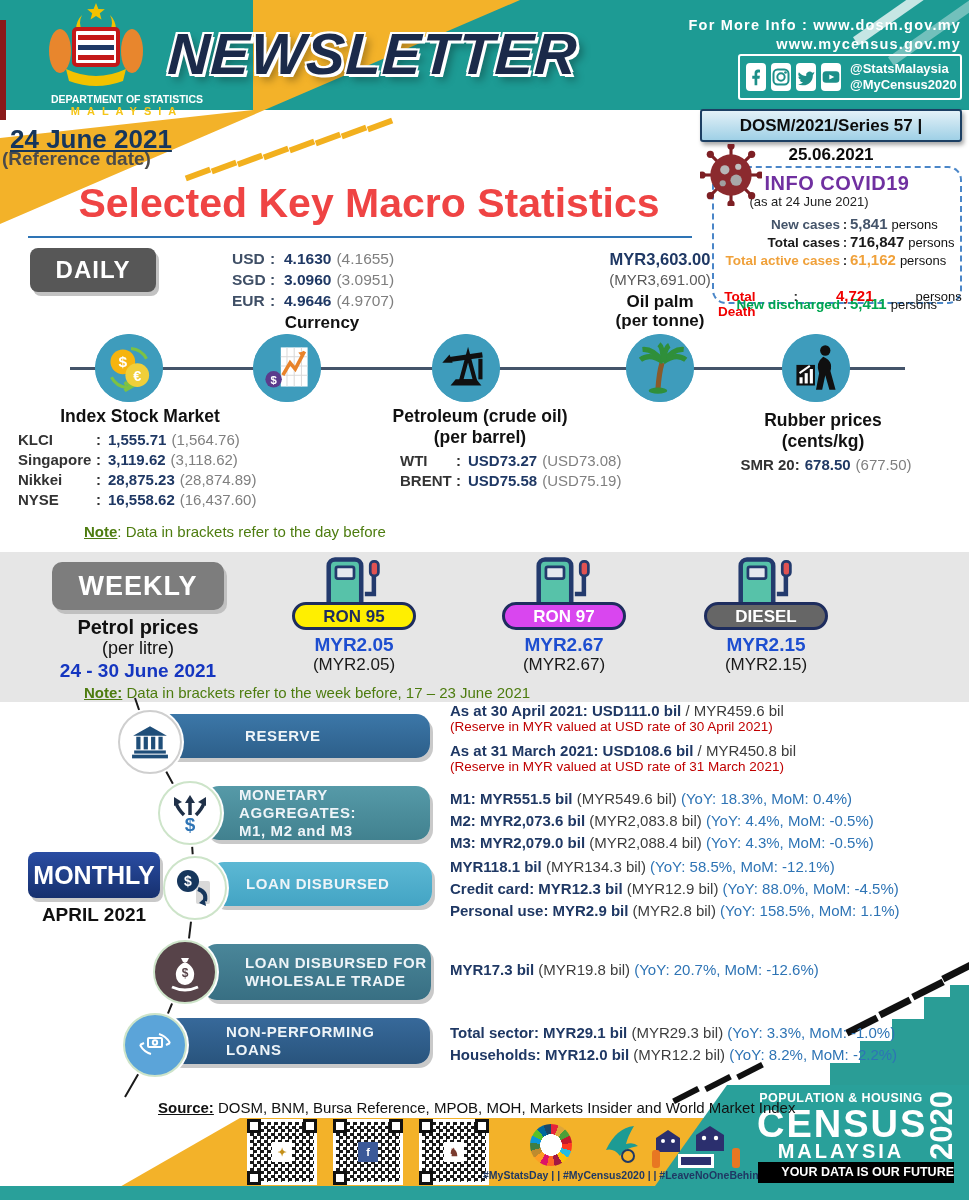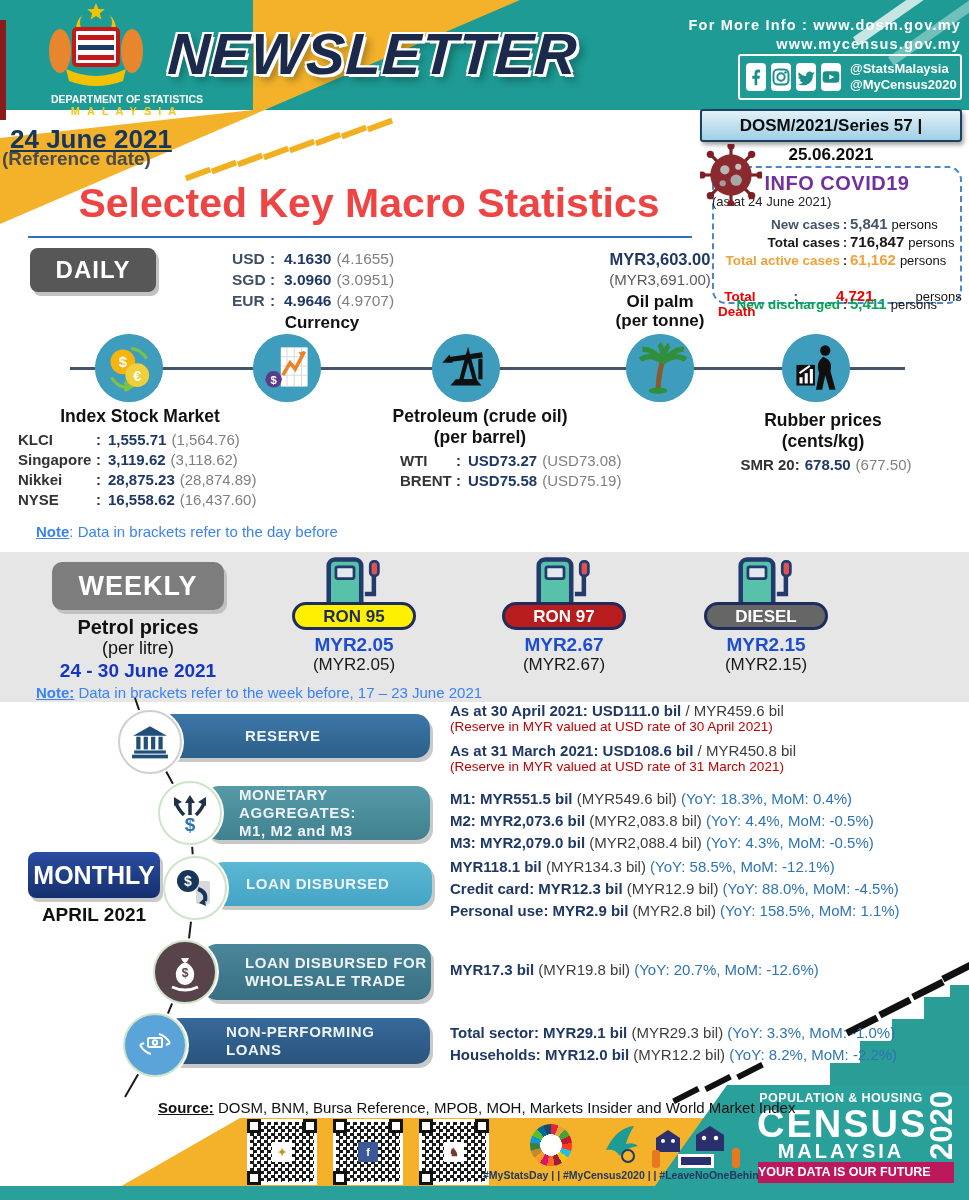--- a/index.html
+++ b/index.html
@@ -31,21 +31,21 @@
     text-align:center; line-height:29px; font-weight:700; font-size:17px; color:#0c0c0c; box-shadow:2px 3px 4px rgba(0,0,0,.35); }
   .ref-date { left:10px; top:124px; z-index:5; font-size:26px; font-weight:700; color:#16365c; text-decoration:underline; }
   .ref-label { left:2px; top:148px; z-index:5; font-size:19px; font-weight:700; color:#4a4a4a; }
   .page-title { left:24px; top:180px; width:690px; z-index:5; font-size:41px; font-weight:700; color:#ef4444;text-align:center; }
   .title-rule { left:28px; top:236px; width:664px; height:2px; background:#2e74b5; z-index:5; }
   .ydash { background:#f2b01e; width:26px; height:6px; transform:rotate(-20deg); z-index:2; }
 
   
   .covid-box { left:712px; top:166px; width:250px; height:138px; border:2.5px dashed #4a86c8; border-radius:14px; background:#fff; z-index:4; }
   .covid-title { left:712px; top:172px; width:250px; text-align:center; font-size:20px; font-weight:800; color:#7030a0; z-index:5; letter-spacing:.5px; }
-  .covid-sub { left:712px; top:194px; width:250px; text-align:left; font-size:13px; color:#222; z-index:5; }
+  .covid-sub { left:684px; top:194px; width:250px; text-align:center; font-size:13px; color:#222; z-index:5; }
   .covid-row { left:718px; width:240px; height:18px; display:flex; align-items:baseline; z-index:5; font-size:13.5px; }
   .covid-row .lbl { width:122px; text-align:right; font-weight:600; }
   .covid-row .col { width:10px; text-align:center; color:#333; font-weight:700; }
   .covid-row .val { font-weight:800; font-size:15px; margin-right:4px; }
   .covid-row .unit { color:#111; font-size:13px; }
   .virus { left:700px; top:144px; z-index:6; }
 
   
   .daily-badge { left:30px; top:248px; width:126px; height:44px; background:#575757; border-radius:8px;
     color:#fff; font-weight:700; font-size:24px; text-align:center; line-height:44px; letter-spacing:1px;
@@ -58,21 +58,21 @@
   .cur-label { left:232px; top:313px; width:180px; text-align:center; font-weight:700; font-size:17px; color:#111; z-index:5; }
   .oil-block { left:585px; top:250px; width:150px; text-align:center; z-index:5; }
   .oil-val { font-weight:700; font-size:16.5px; color:#1f3864; }
   .oil-prev { font-size:15px; color:#595959; margin-top:2px; }
   .oil-name { font-weight:700; font-size:17px; color:#111; line-height:19px; margin-top:4px; }
   .icon-line { left:70px; top:367px; width:835px; height:2.5px; background:#44546a; z-index:1; }
   .dcircle { width:68px; height:68px; border-radius:50%; background:#3e9cbc; z-index:2; overflow:hidden; }
   .sec-title { font-weight:700; font-size:17.5px; color:#111; text-align:center; z-index:5; }
   .data-row { display:flex; align-items:baseline; font-size:15px; z-index:5; }
   .data-row .name { font-weight:700; color:#333; }
-  .note-line { font-size:15px; color:#3b82f6; z-index:5; }
+  .note-line { font-size:15px; color:#4d7c0f; z-index:5;margin-left:48px; }
   .note-line .nlbl { font-weight:700; text-decoration:underline; }
 
   
   .weekly-band { left:0; top:552px; width:969px; height:150px; background:#e6e6e6; z-index:0; }
   .weekly-badge { left:52px; top:562px; width:172px; height:48px; background:#7d7d7d; border-radius:10px;
     color:#fff; font-weight:700; font-size:27px; text-align:center; line-height:48px; letter-spacing:1px;
     box-shadow:3px 4px 0 #c0c0c0; z-index:5; }
   .wk-t1 { left:52px; top:616px; width:172px; text-align:center; font-weight:700; font-size:20px; color:#111; z-index:5; }
   .wk-t2 { left:52px; top:638px; width:172px; text-align:center; font-size:18px; color:#111; z-index:5; }
   .wk-t3 { left:40px; top:660px; width:196px; text-align:center; font-weight:700; font-size:19px; color:#1536c0; z-index:5; }
@@ -104,22 +104,22 @@
   .yellow-footer { left:0; top:1112px; width:969px; height:88px; background:#f3b229;
     clip-path:polygon(97px 88px, 240px 6px, 969px 6px, 969px 88px); z-index:1; }
   .teal-wedge { left:655px; top:1085px; width:100px; height:101px; background:#29a09a;
     clip-path:polygon(0 101px, 72px 0, 100px 0, 100px 101px); z-index:2; }
   .census-block { left:753px; top:1085px; width:216px; height:101px; background:#29a09a; z-index:3; }
   .census-l1 { left:757px; top:1091px; width:168px; text-align:center; color:#fff; font-weight:800; font-size:12.5px; letter-spacing:.4px; z-index:4; }
   .census-l2 { left:757px; top:1103px; width:168px; text-align:center; color:#fff; font-weight:800; font-size:38px; letter-spacing:2px; z-index:4; }
   .census-l3 { left:757px; top:1140px; width:168px; text-align:center; color:#fff; font-weight:800; font-size:20px; letter-spacing:3px; z-index:4; }
   .census-year { left:924px; top:1087px; width:42px; height:78px; writing-mode:vertical-rl; transform:rotate(180deg);
     font-size:31px; font-weight:800; color:#fff; text-align:center; z-index:4; }
-  .census-tag { left:758px; top:1162px; width:196px; height:21px; background:#be185d; color:#fff; font-weight:700;
-    font-size:12.5px; text-align:left; line-height:21px; z-index:4; }
+  .census-tag { left:758px; top:1162px; width:196px; height:21px; background:#000000; color:#fff; font-weight:700;
+    font-size:12.5px; text-align:right; line-height:21px; z-index:4; }
   .qr { width:70px; height:66px; background:#fff; padding:3px; z-index:3; }
   .qr .pat { position:relative; width:100%; height:100%;
     background:repeating-conic-gradient(#1a1a1a 0% 25%, #ffffff 0% 50%) 0 0/7px 7px; }
   .qr .fp { position:absolute; width:14px; height:14px; border:3px solid #111; background:#fff; }
   .qr .fp.tl { left:0; top:0; } .qr .fp.tr { right:0; top:0; } .qr .fp.bl { left:0; bottom:0; }
   .qr .logo { position:absolute; left:50%; top:50%; width:20px; height:20px; transform:translate(-50%,-50%);
     background:#fff; display:flex; align-items:center; justify-content:center; font-size:11px; font-weight:800; }
   .sdg-wheel { left:530px; top:1124px; width:42px; height:42px; border-radius:50%; z-index:3;
     background:radial-gradient(circle, #fff 0 36%, transparent 37%),
       conic-gradient(#e5243b 0 21deg,#dda63a 0 42deg,#4c9f38 0 64deg,#c5192d 0 85deg,#ff3a21 0 106deg,#26bde2 0 127deg,#fcc30b 0 148deg,#a21942 0 170deg,#fd6925 0 191deg,#dd1367 0 212deg,#fd9d24 0 233deg,#bf8b2e 0 254deg,#3f7e44 0 276deg,#0a97d9 0 297deg,#56c02b 0 318deg,#00689d 0 339deg,#19486a 0 360deg); }
@@ -432,21 +432,21 @@
   <div class="abs fuel-pill" style="left: 292px; top: 602px; color: rgb(30, 45, 94); background-color: rgb(255, 239, 0);">RON 95</div>
   <div class="abs fuel-price" style="left:284px; top:634px;">MYR2.05</div>
   <div class="abs fuel-prev" style="left:284px; top:655px;">(MYR2.05)</div>
 
   <svg class="abs pump" style="left:527px; top:556px;" width="74" height="56" viewBox="0 0 80 62">
     <rect x="12" y="4" width="36" height="54" rx="7" fill="#57c2a9" stroke="#233a6d" stroke-width="5"></rect>
     <rect x="20" y="12" width="20" height="13" rx="2" fill="#e4e8ef" stroke="#233a6d" stroke-width="3"></rect>
     <path d="M52 42 h10 v-26" fill="none" stroke="#233a6d" stroke-width="5"></path>
     <rect x="58" y="6" width="9" height="16" rx="4" fill="#e05252" stroke="#233a6d" stroke-width="3"></rect>
   </svg>
-  <div class="abs fuel-pill" style="left: 502px; top: 602px; color: rgb(255, 255, 255); background-color: #b91c1c;">RON 97</div>
+  <div class="abs fuel-pill" style="left: 502px; top: 602px; color: rgb(255, 255, 255); background-color: #d946ef;">RON 97</div>
   <div class="abs fuel-price" style="left:494px; top:634px;">MYR2.67</div>
   <div class="abs fuel-prev" style="left:494px; top:655px;">(MYR2.67)</div>
 
   <svg class="abs pump" style="left:729px; top:556px;" width="74" height="56" viewBox="0 0 80 62">
     <rect x="12" y="4" width="36" height="54" rx="7" fill="#57c2a9" stroke="#233a6d" stroke-width="5"></rect>
     <rect x="20" y="12" width="20" height="13" rx="2" fill="#e4e8ef" stroke="#233a6d" stroke-width="3"></rect>
     <path d="M52 42 h10 v-26" fill="none" stroke="#233a6d" stroke-width="5"></path>
     <rect x="58" y="6" width="9" height="16" rx="4" fill="#e05252" stroke="#233a6d" stroke-width="3"></rect>
   </svg>
   <div class="abs fuel-pill" style="left: 704px; top: 602px; color: rgb(255, 255, 255); background-color: rgb(102, 102, 102);">DIESEL</div>

